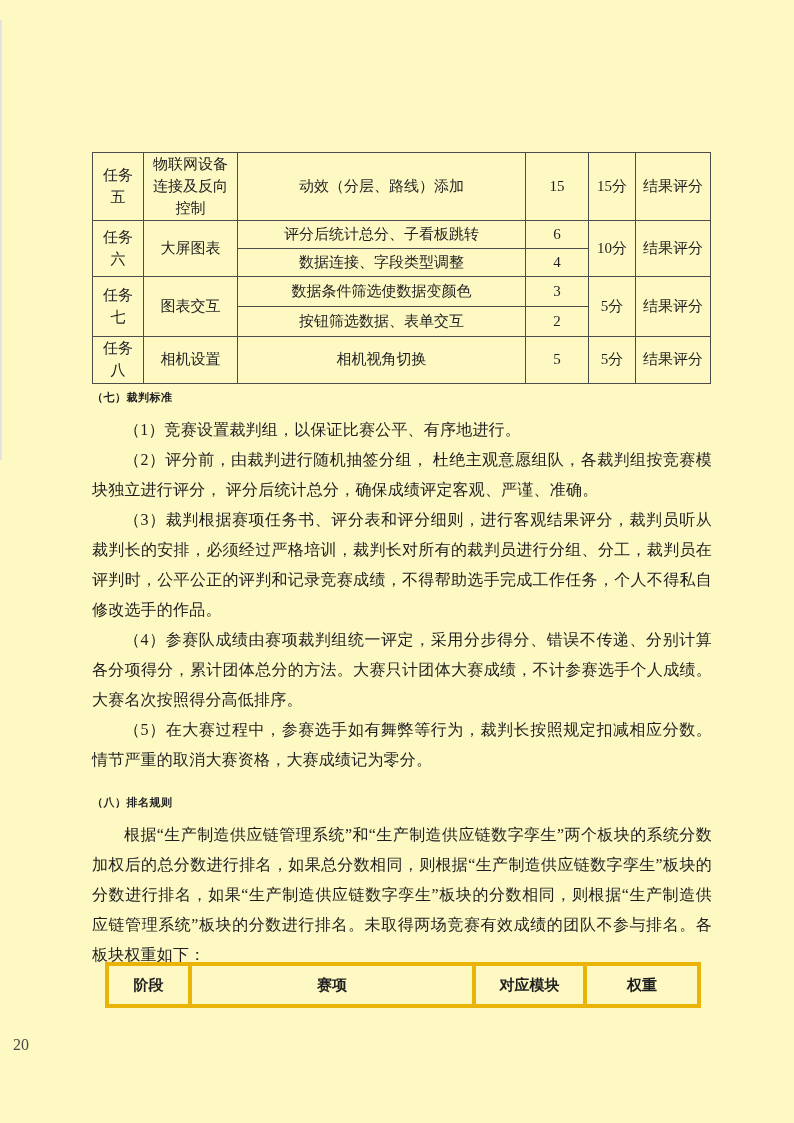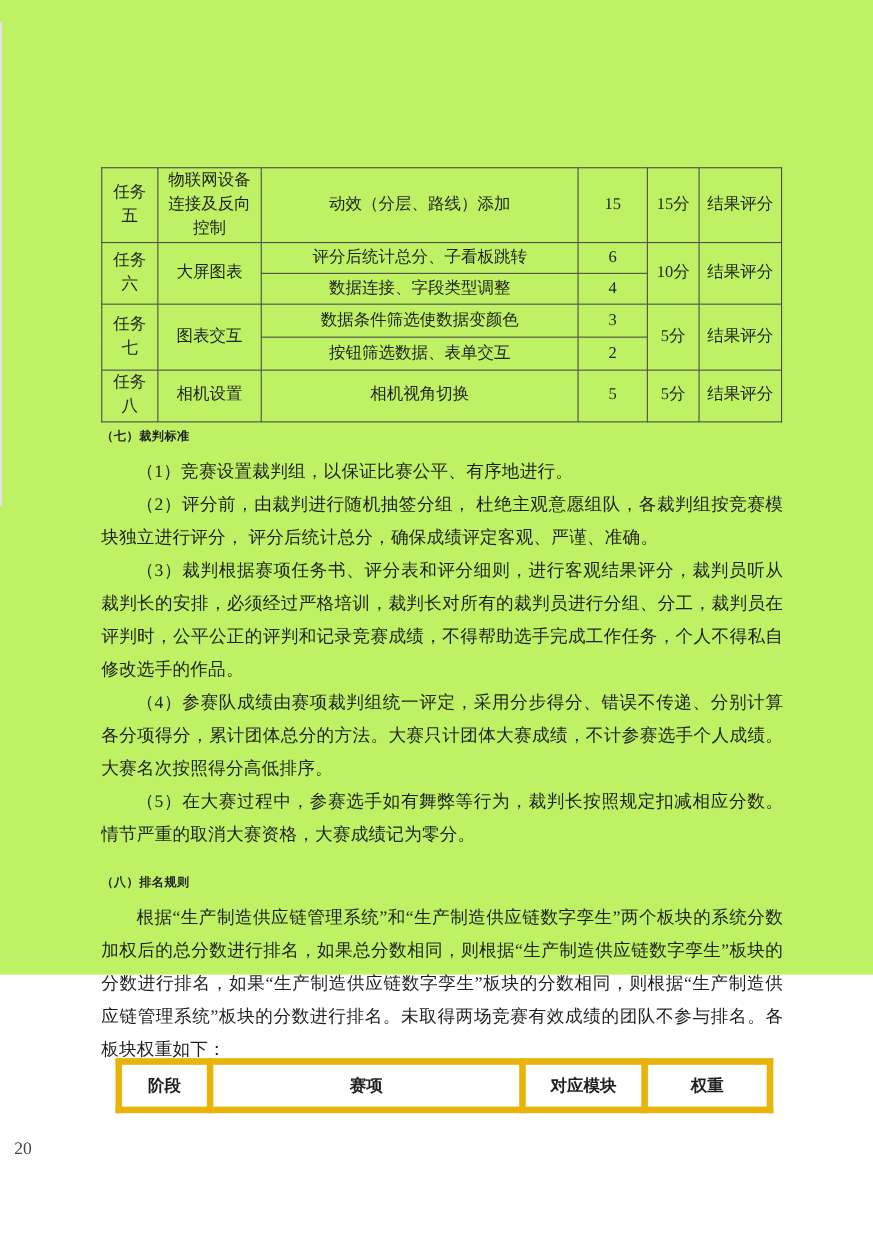--- a/index.html
+++ b/index.html
@@ -4,21 +4,21 @@
 <style>
   html,body{margin:0;padding:0;}
   body{
     width:794px;height:1123px;
     background:#ffffff;
     font-family:"Liberation Serif","DejaVu Serif",serif;
     color:#1f1f1f;
     position:relative;
     overflow:hidden;
   }
-  .page{position:absolute;left:0;top:0;width:794px;height:886px;background:#bef264;text-decoration:underline;}
+  .page{position:absolute;left:0;top:0;width:794px;height:1123px;background:#fef9c3;text-decoration:underline;}
   .scan-edge{position:absolute;left:0;top:20px;width:2px;height:440px;background:#e3e3e3;}
   
   table{border-collapse:collapse;table-layout:fixed;}
   .score-table{position:absolute;left:92px;top:152px;width:618px;}
   .score-table td{
     border:1px solid #4c4c4c;
     text-align:center;vertical-align:middle;
     font-size:15px;line-height:1.45;
     padding:1px 3px;
     overflow:hidden;
@@ -40,21 +40,21 @@
   .sec-heading.second{margin-top:14px;}
   .para{
     font-size:16px;line-height:30px;
     text-align:justify;text-indent:2em;
     margin:0;word-break:break-all;
     letter-spacing:0.2px;
   }
   
   .weight-table{position:absolute;left:105px;top:962px;width:592px;}
   .weight-table td{
-    border:6px solid #eab308;
+    border:4px solid #eab308;
     text-align:center;vertical-align:middle;
     font-size:15px;font-weight:bold;
     padding:2px 3px;height:34px;
   }
   
   .page-number{
     position:absolute;left:0;top:1036px;width:794px;
     text-align:left;font-size:16px;color:#4a4a4a;margin-left:13px;
   }
 </style>

